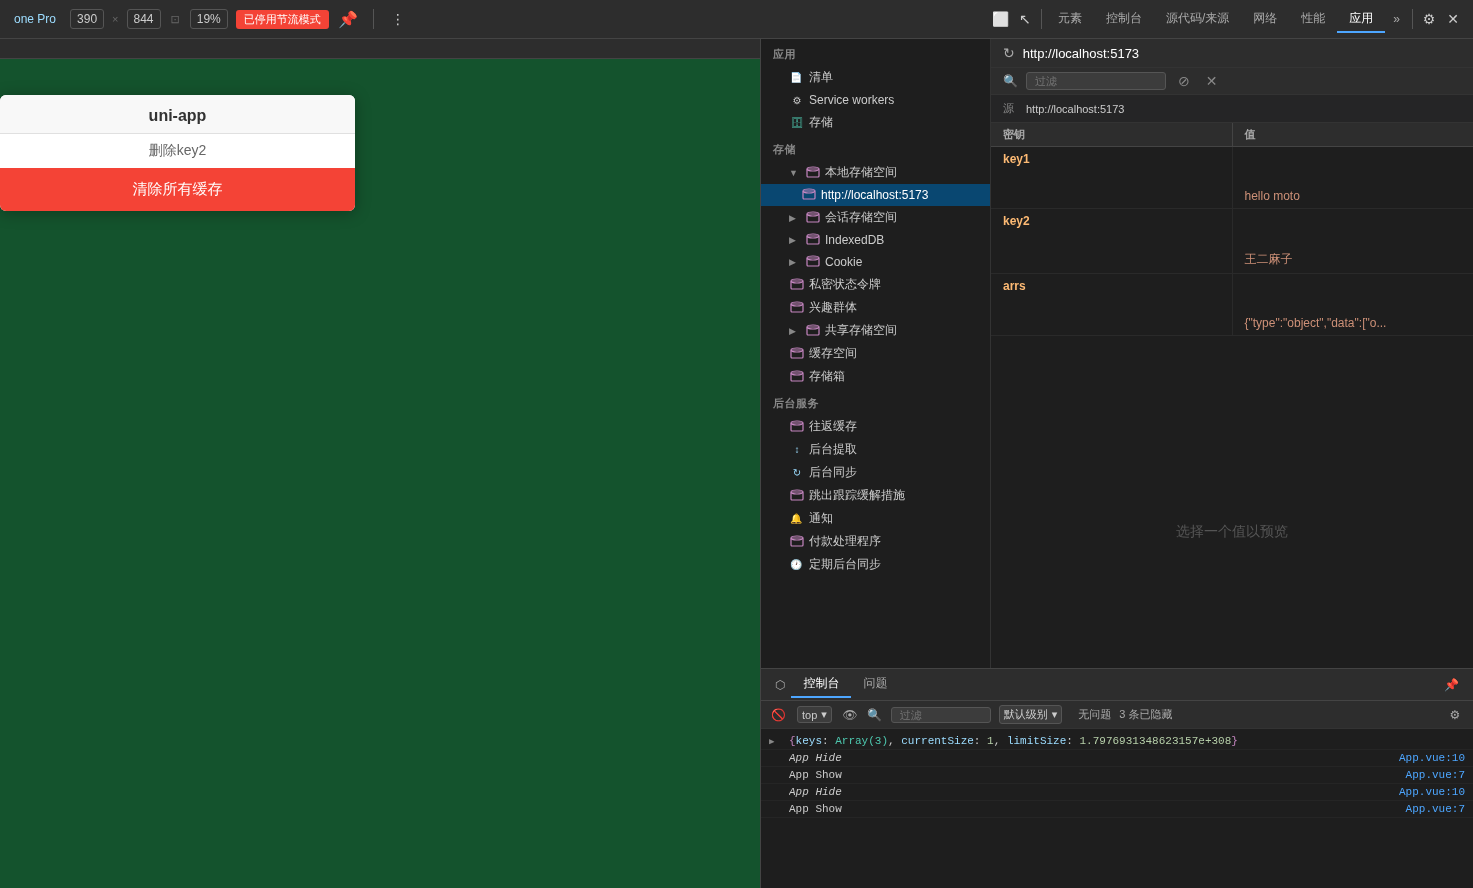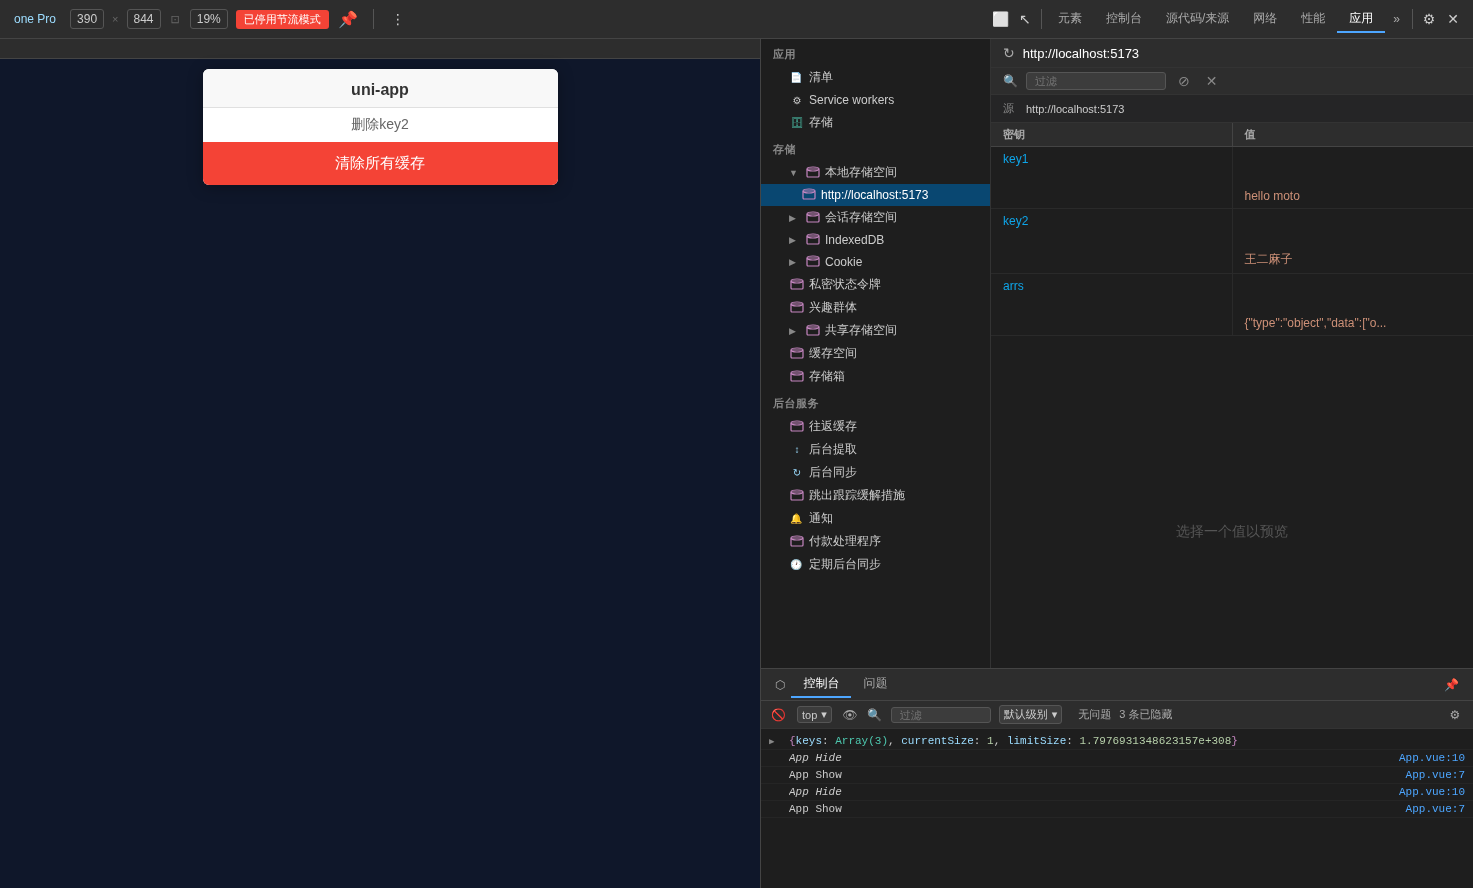--- a/index.html
+++ b/index.html
@@ -113,26 +113,26 @@
       padding: 0 4px;
     }
     .ruler-marks {
       display: flex;
       flex: 1;
       position: relative;
       overflow: hidden;
     }
     .preview-content {
       flex: 1;
-      background: #0f172a;
+      background: #14532d;
       position: relative;
       display: flex;
       align-items: flex-start;
-      justify-content: center;
-      padding-top: 10px;
+      justify-content: flex-start;
+      padding-top: 36px;
     }
     .phone-frame {
       width: 355px;
       background: #fff;
       border-radius: 6px;
       overflow: hidden;
       box-shadow: 0 2px 16px rgba(0,0,0,0.3);
       position: relative;
     }
     .phone-header {
@@ -329,21 +329,21 @@
       font-size: 12px;
       color: #ccc;
       padding: 5px 12px;
       flex: 1;
       border-right: 1px solid #2a2a2a;
       overflow: hidden;
       text-overflow: ellipsis;
       white-space: nowrap;
     }
     .dt-table-cell:last-child { border-right: none; margin-top: 37px; }
-    .dt-table-cell.key-cell { color: #0ea5e9; }
+    .dt-table-cell.key-cell { color: #fdba74; font-weight: bold; }
     .dt-table-cell.val-cell { color: #ce9178; }
 
     .dt-preview-placeholder {
       flex: 1;
       display: flex;
       align-items: center;
       justify-content: center;
       color: #555;
       font-size: 14px;
     }

